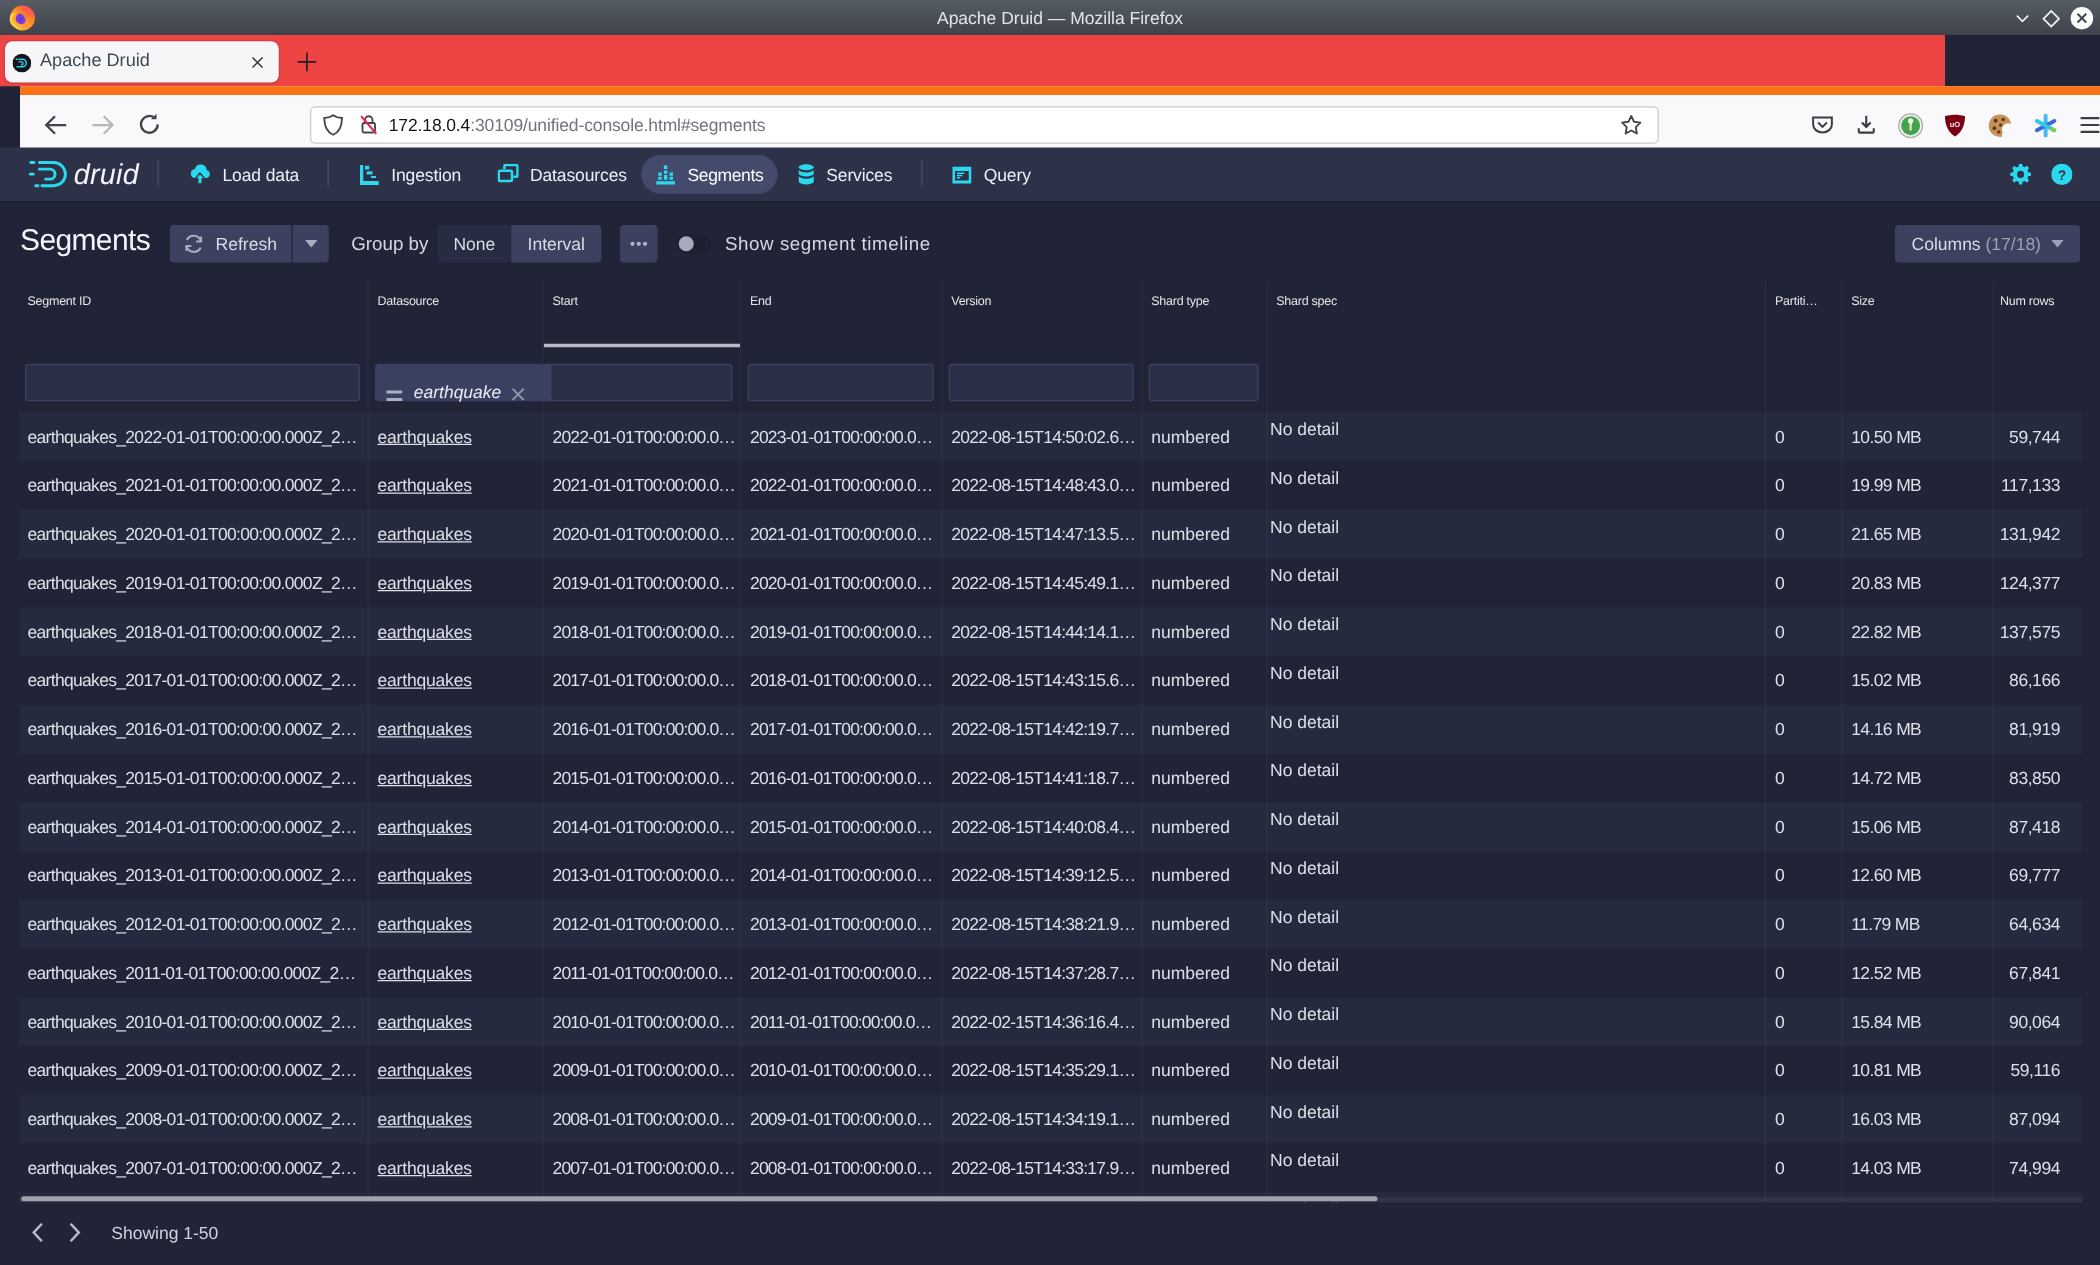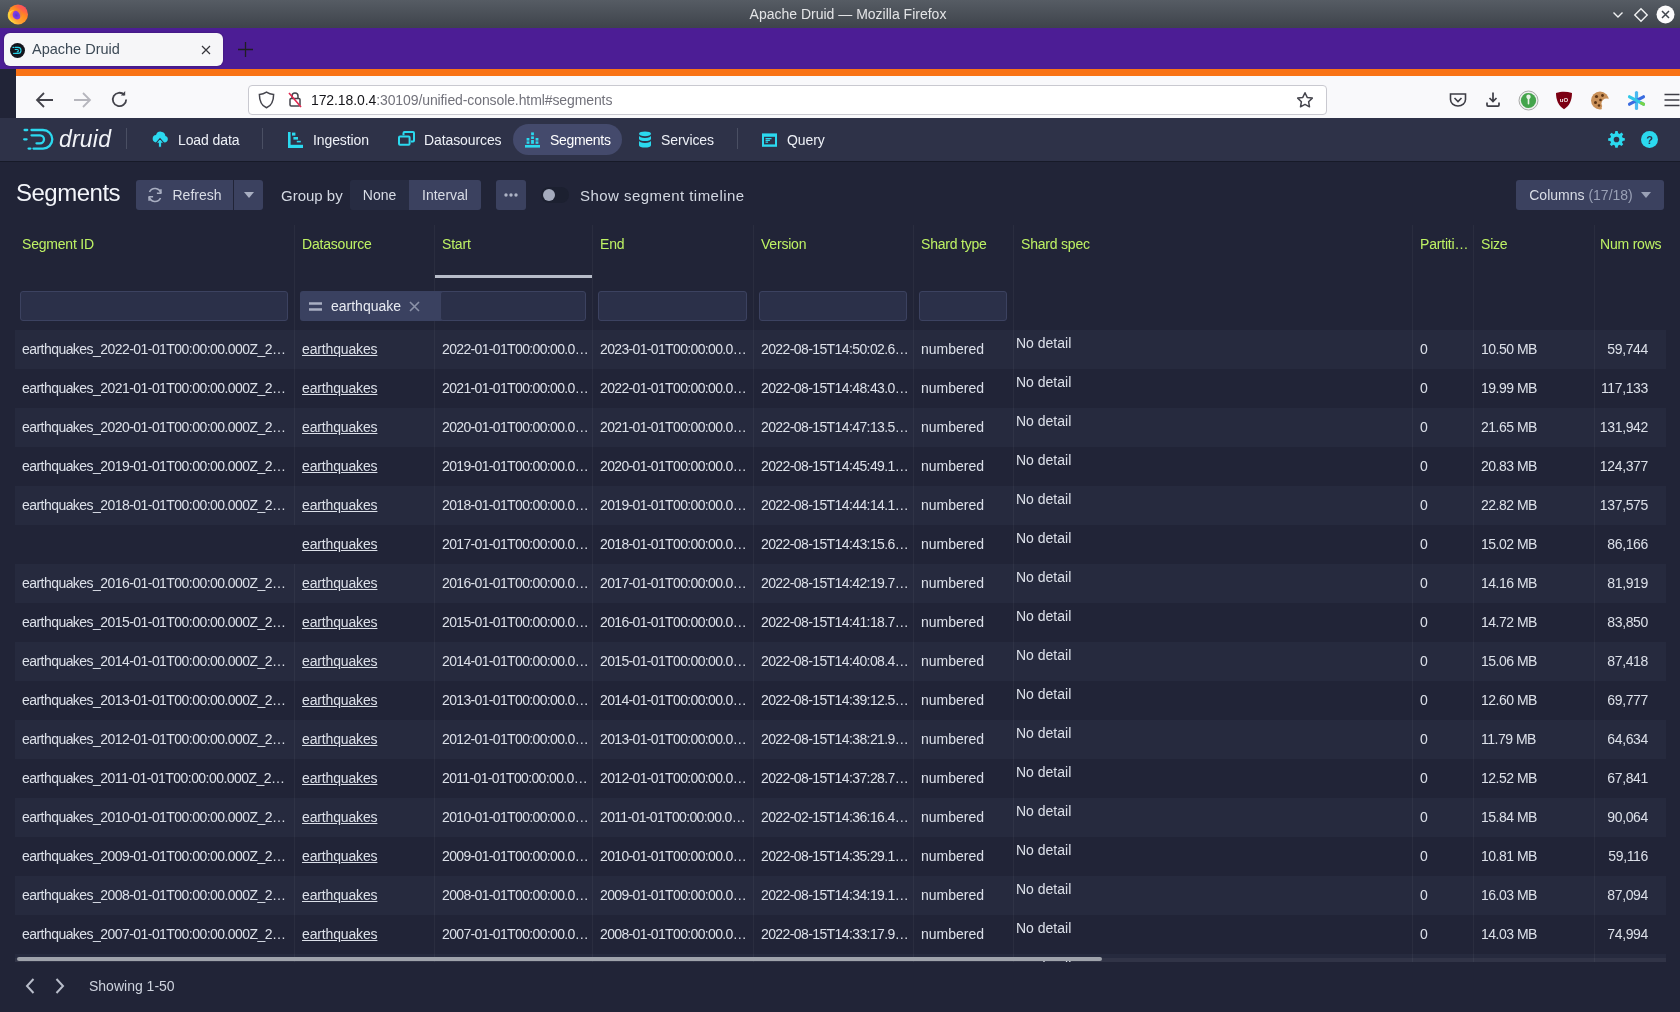--- a/index.html
+++ b/index.html
@@ -8,21 +8,21 @@
   font-family:"Liberation Sans", sans-serif; }
 
 
 .titlebar { position:absolute; left:0; top:0; width:1680px; height:28px;
   background:linear-gradient(#565c64,#3e434b); }
 .titlebar .tb-title { position:absolute; left:16px; right:0; top:0; height:28px;
   line-height:28px; text-align:center; color:#e3e4e6; font-size:14px; }
 .fflogo { position:absolute; left:7px; top:3px; }
 .winbtns { position:absolute; right:5px; top:5px; display:flex; gap:7px; align-items:center; }
 
-.tabbar { position:absolute; left:0; top:28px; width:1680px; height:41px; background:#4c1d95; }
+.tabbar { position:absolute; left:0; top:28px; width:1556px; height:41px; background:#ef4444; }
 .tab { position:absolute; left:4px; top:5px; width:219px; height:33px; background:#f6f6f8;
   border-radius:6px; box-shadow:0 0 2px rgba(0,0,0,.3); }
 .tab .fav { position:absolute; left:6px; top:10px; }
 .tab .tlabel { position:absolute; left:28px; top:0; height:33px; line-height:33px;
   color:#3c4955; font-size:14.5px; }
 
 .navtoolbar { position:absolute; left:16px; top:69px; width:1680px; height:61px; background:#f9f9fb;
   border-top:7px solid #f97316; border-bottom:1px solid #ccccd3; }
 .navbtn { position:absolute; top:0; height:47px; display:flex; align-items:center; justify-content:center; }
 .urlbar { position:absolute; left:232px; top:9px; width:1079px; height:30px; background:#ffffff;
@@ -62,21 +62,21 @@
 .c1 { left:0; width:280px; letter-spacing:-0.55px; }
 .c2 { left:280px; width:140px; letter-spacing:-0.15px;text-decoration:underline; }
 .c3 { left:420px; width:158px; letter-spacing:-0.65px; }
 .c4 { left:578px; width:161px; letter-spacing:-0.65px; }
 .c5 { left:739px; width:160px; letter-spacing:-0.6px; }
 .c6 { left:899px; width:100px; }
 .c7 { left:999px; width:399px; line-height:16px; padding-top:5px; padding-left:2px; }
 .c8 { left:1398px; width:61px; }
 .c9 { left:1459px; width:121px; letter-spacing:-0.5px; }
 .c10 { left:1580px; width:71px; text-align:right; padding-right:18px; padding-left:0; border-right:none; letter-spacing:-0.35px; }
-.hc { position:absolute; top:0; height:53px; font-size:14px; letter-spacing:-0.2px; color:#bef264;
+.hc { position:absolute; top:0; height:53px; font-size:10px; letter-spacing:-0.2px; color:#e5e5e5;
   padding:11px 0 0 7px; border-right:1px solid rgba(255,255,255,.045); white-space:nowrap; overflow:hidden; }
 .fc { position:absolute; top:0; height:52px; border-right:1px solid rgba(255,255,255,.045); }
 .finput { position:absolute; left:5px; top:13px; height:30px; background:#2b3049;
   border:1px solid #3c4260; border-radius:3px; }
 
 .hstrack { position:absolute; left:15px; top:958px; width:1651px; height:4px; background:rgba(255,255,255,0.05); }
 .hscroll { position:absolute; left:17px; top:957px; width:1085px; height:4px; background:#9fa3ab; border-radius:2px; }
 .pager { position:absolute; left:0; top:962px; width:1680px; height:50px; background:#212437; }
 </style>
 </head>
@@ -349,21 +349,21 @@
   <div class="hc" style="left:999px;width:399px;">Shard spec</div>
   <div class="hc" style="left:1398px;width:61px;">Partiti…</div>
   <div class="hc" style="left:1459px;width:121px;">Size</div>
   <div class="hc" style="left:1580px;width:71px;border-right:none;padding-left:5px;">Num rows</div>
 </div>
 <div class="tfilter">
   <div class="fc" style="left:0;width:280px;">
       <div class="finput" style="width:268px;"></div>
     </div>
   <div class="fc" style="left:280px;width:140px;">
-    <div class="finput" style="width:145px;background:#3a4160;border:none;display:flex;align-items:center;font-size:14px;color:#e8ebf2;">
+    <div class="finput" style="width:145px;background:#3a4160;border:none;display:flex;align-items:flex-end;font-size:14px;color:#e8ebf2;font-style:italic;">
       <svg style="margin-left:9px" width="13" height="9" viewBox="0 0 13 9">
           <path d="M0 1.5 h13 M0 7.5 h13" stroke="#a9afc2" stroke-width="2.4"></path>
         </svg>
       <span style="margin-left:9px">earthquake</span>
       <svg style="margin-left:8px" width="11" height="11" viewBox="0 0 11 11">
           <path d="M1 1 L10 10 M10 1 L1 10" stroke="#8b92a8" stroke-width="1.6"></path>
         </svg>
     </div>
   </div>
   <div class="fc" style="left:420px;width:158px;">
@@ -438,20 +438,21 @@
 <div class="c c3">2018-01-01T00:00:00.0…</div>
 <div class="c c4">2019-01-01T00:00:00.0…</div>
 <div class="c c5">2022-08-15T14:44:14.1…</div>
 <div class="c c6">numbered</div>
 <div class="c c7">No detail</div>
 <div class="c c8">0</div>
 <div class="c c9">22.82 MB</div>
 <div class="c c10">137,575</div>
 </div>
 <div class="trow even">
+<div class="c c1">earthquakes_2017-01-01T00:00:00.000Z_2…</div>
 <div class="c c2">earthquakes</div>
 <div class="c c3">2017-01-01T00:00:00.0…</div>
 <div class="c c4">2018-01-01T00:00:00.0…</div>
 <div class="c c5">2022-08-15T14:43:15.6…</div>
 <div class="c c6">numbered</div>
 <div class="c c7">No detail</div>
 <div class="c c8">0</div>
 <div class="c c9">15.02 MB</div>
 <div class="c c10">86,166</div>
 </div>

